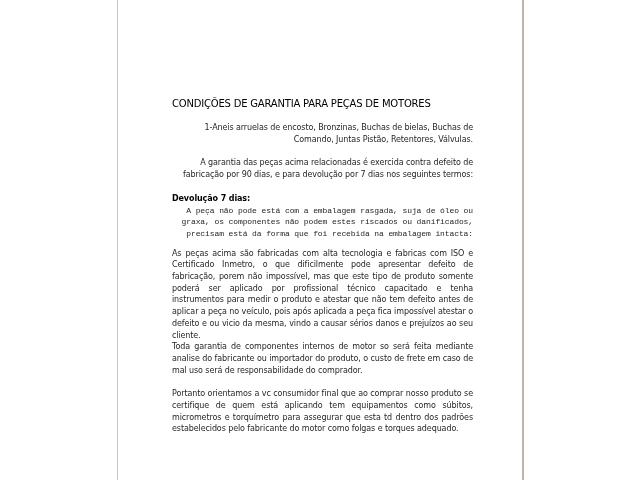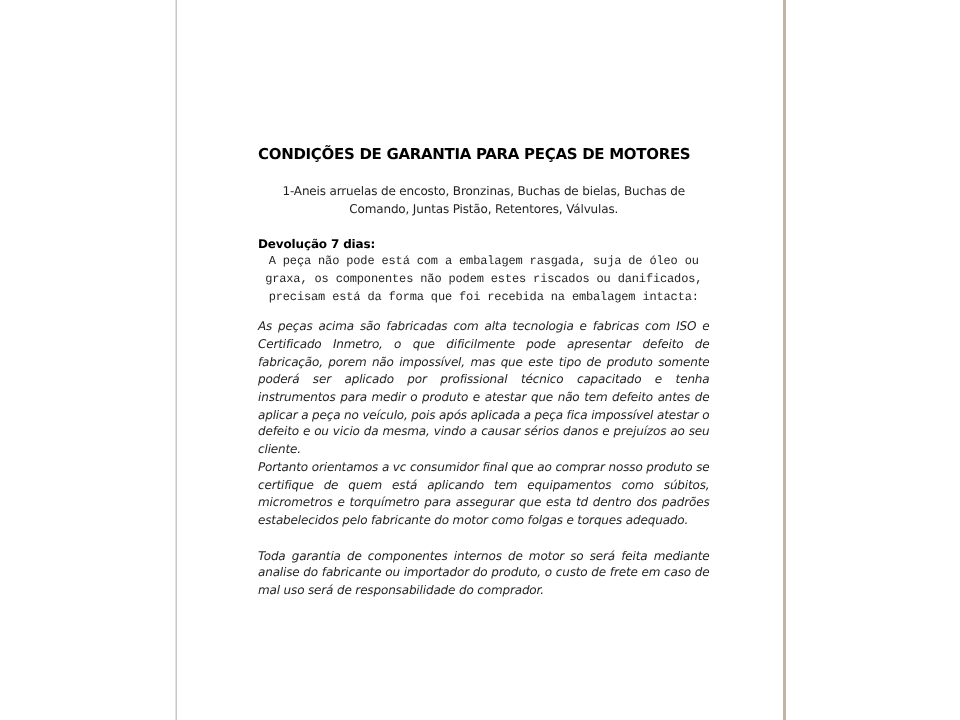--- a/index.html
+++ b/index.html
@@ -34,37 +34,36 @@
     left: 172px;
     top: 97px;
     width: 301px;
     color: #1f1f1f;
     font-size: 8px;
     line-height: 11.7px;
     letter-spacing: -0.1px;
   }
   .doc-title {
     font-size: 10px;
-    font-weight: bold;
+    font-weight: normal;
     color: #000000;
     letter-spacing: -0.2px;
     white-space: nowrap;
     line-height: 13px;
     margin: 0 0 12px 0;
   }
   .para {
     margin: 0 0 12px 0;
-    text-align: center;
+    text-align: right;
   }
   .para.tight {
     margin-bottom: 0;
   }
   .para.justified {
     text-align: justify;
-    font-style: italic;
   }
   .sub-heading {
     font-weight: bold;
     color: #000000;
     margin: 0;
   }
   .sub-heading.spaced-below {
     margin-bottom: 10px;
   }
   .para.before-heading {
@@ -77,25 +76,26 @@
 
 <div class="page-rule left"></div>
 <div class="page-rule right"></div>
 
 <div class="content">
 
   <h1 class="doc-title">CONDIÇÕES DE GARANTIA PARA PEÇAS DE MOTORES</h1>
 
   <p class="para">1-Aneis arruelas de encosto, Bronzinas, Buchas de bielas, Buchas de Comando, Juntas Pistão, Retentores, Válvulas.</p>
 
+  <p class="para">A garantia das peças acima relacionadas é exercida contra defeito de fabricação por 90 dias, e para devolução por 7 dias nos seguintes termos:</p>
 
   <p class="sub-heading">Devolução 7 dias:</p>
 
   <p class="para before-heading">A peça não pode está com a embalagem rasgada, suja de óleo ou graxa, os componentes não podem estes riscados ou danificados, precisam está da forma que foi recebida na embalagem intacta:</p>
 
 
   <p class="para tight justified">As peças acima são fabricadas com alta tecnologia e fabricas com ISO e Certificado Inmetro, o que dificilmente pode apresentar defeito de fabricação, porem não impossível, mas que este tipo de produto somente poderá ser aplicado por profissional técnico capacitado e tenha instrumentos para medir o produto e atestar que não tem defeito antes de aplicar a peça no veículo, pois após aplicada a peça fica impossível atestar o defeito e ou vicio da mesma, vindo a causar sérios danos e prejuízos ao seu cliente.</p>
 
+  <p class="para justified">Toda garantia de componentes internos de motor so será feita mediante analise do fabricante ou importador do produto, o custo de frete em caso de mal uso será de responsabilidade do comprador.</p>
+
   <p class="para justified">Portanto orientamos a vc consumidor final que ao comprar nosso produto se certifique de quem está aplicando tem equipamentos como súbitos, micrometros e torquímetro para assegurar que esta td dentro dos padrões estabelecidos pelo fabricante do motor como folgas e torques adequado.</p>
-
-  <p class="para justified">Toda garantia de componentes internos de motor so será feita mediante analise do fabricante ou importador do produto, o custo de frete em caso de mal uso será de responsabilidade do comprador.</p>
 
 </div>
 
 </body></html>

